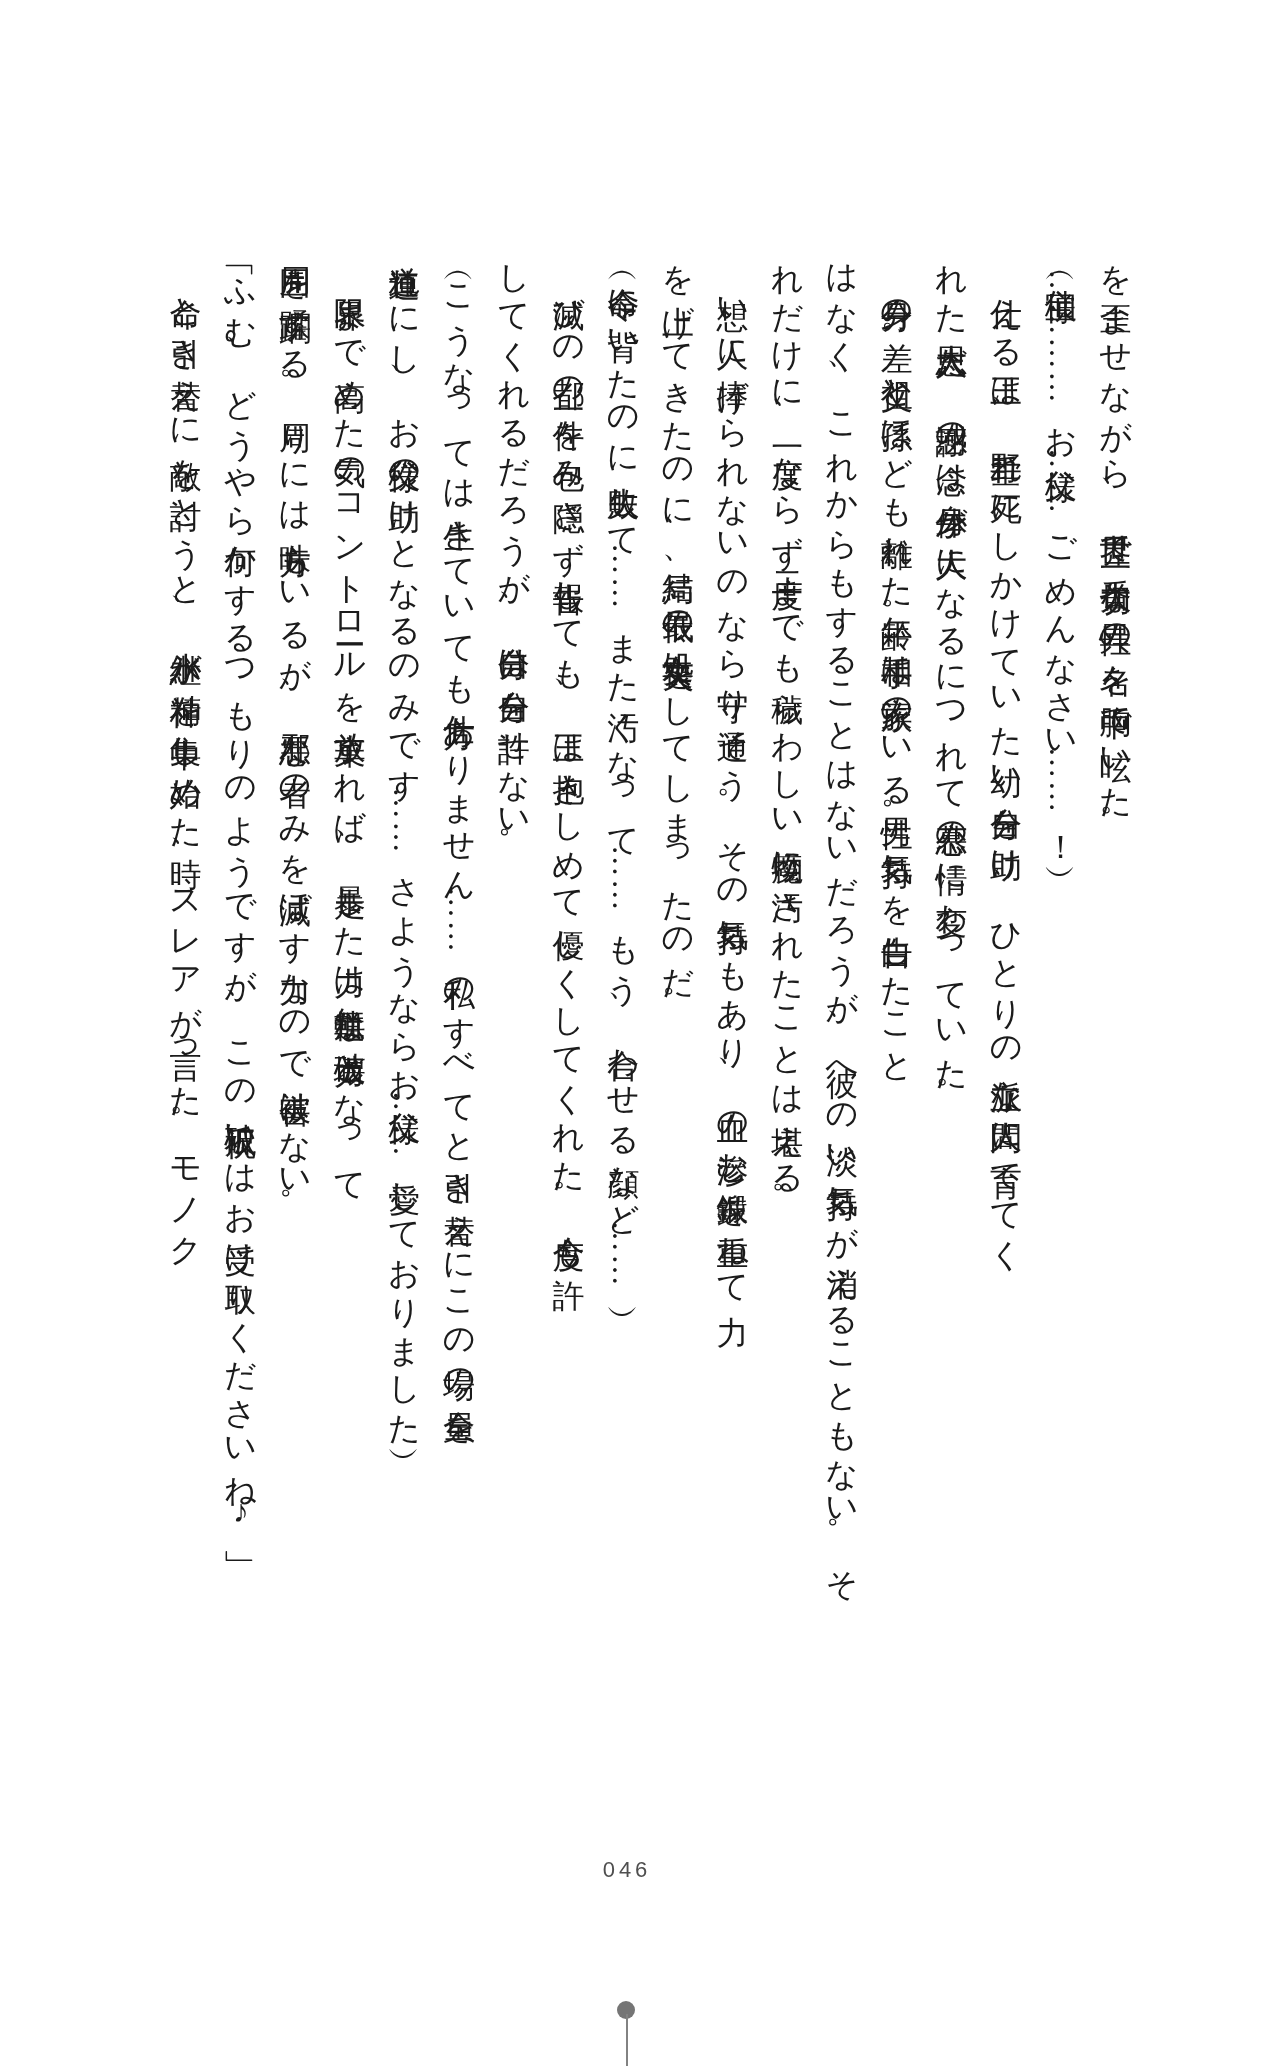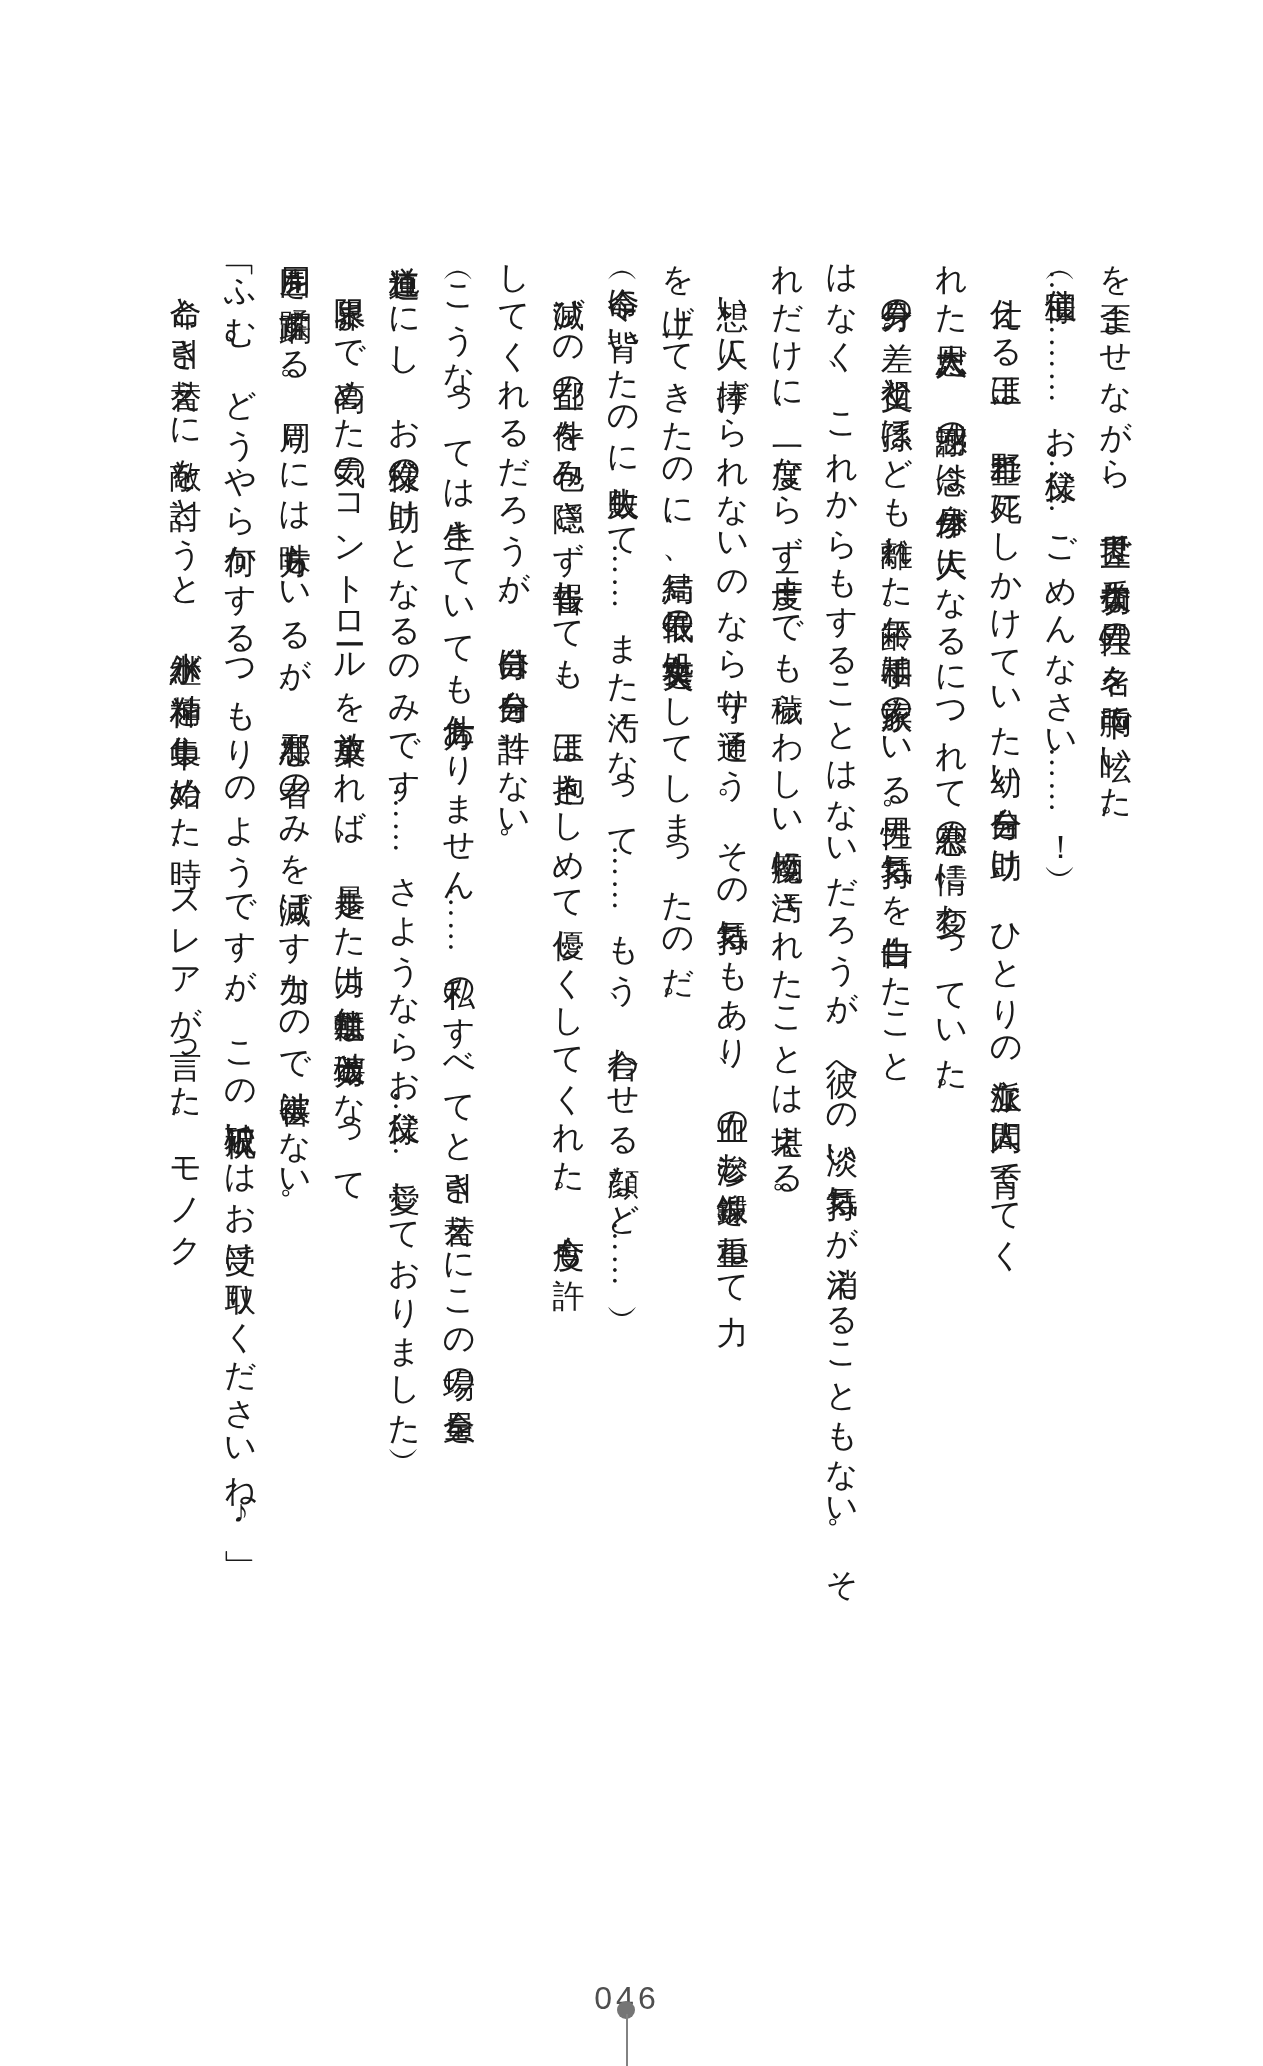--- a/index.html
+++ b/index.html
@@ -31,26 +31,26 @@
   .line {
     margin: 0;
     padding: 0;
     line-height: 54.7px;   
     white-space: nowrap;
     font-kerning: none;
   }
   
   .page-number {
     position: absolute;
-    top: 1980px;
+    top: 1857px;
     left: 527px;
     width: 200px;
     text-align: center;
     font-family: "Liberation Sans", "DejaVu Sans", sans-serif;
-    font-size: 32px;
+    font-size: 22px;
     font-weight: 300;
     letter-spacing: 4px;
     color: var(--pagenum, #4f4f4f);
   }
   .marker-dot {
     position: absolute;
     left: 617px;
     top: 2001px;
     width: 18px;
     height: 18px;

